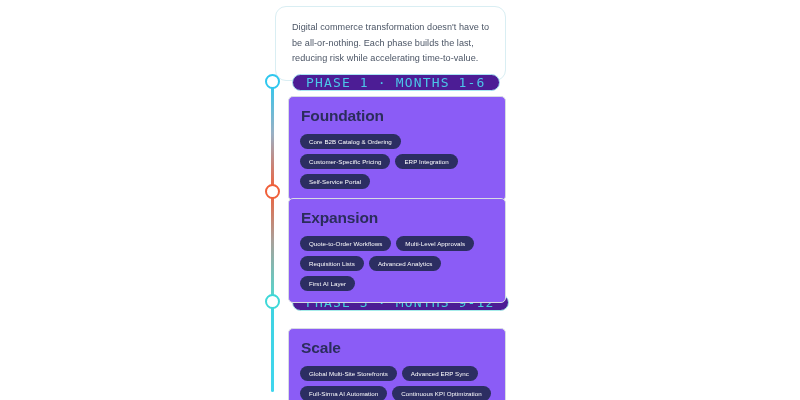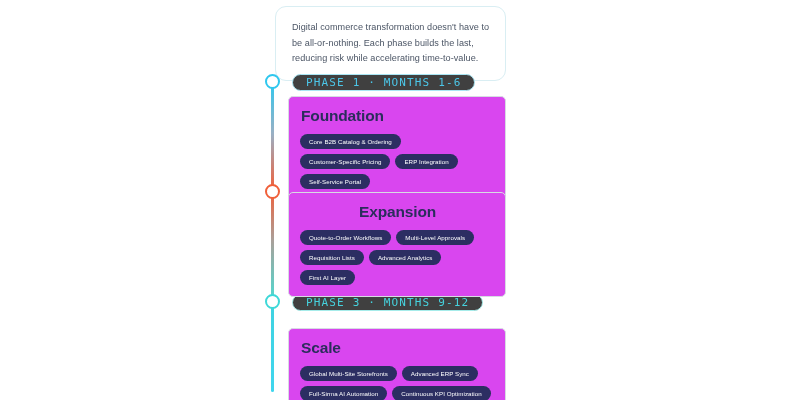--- a/index.html
+++ b/index.html
@@ -63,43 +63,43 @@
   
   .badge{
     position:absolute;
     left:30px;
     height:17px;
     box-sizing:border-box;
     display:inline-flex;
     align-items:center;
     padding:0 13px;
     border-radius:10px;
-    background:#404040;
+    background:#4c1d95;
     font-family:"DejaVu Sans Mono","Liberation Mono",monospace;
-    font-size:11px;
+    font-size:13px;
     letter-spacing:1.15px;
     white-space:nowrap;
   }
   .badge-1{top:74px;border:1px solid #a9e6f4;color:#4cc6e8;}
   .badge-2{top:184px;border:1px solid #f6c8b6;color:#ee6a42;}
   .badge-3{top:294px;border:1px solid #a6ecea;color:#46d2dd;}
 
   
   .card{
     position:absolute;
     left:26px;
     width:218px;
     box-sizing:border-box;
-    background:#d946ef;
+    background:#8b5cf6;
     border:1px solid #d7dbe3;
     border-radius:5px;
     padding:10px 11px 11px 11px;
   }
   .card-1{top:96px;}
-  .card-2{top:192px;text-align:center;}
+  .card-2{top:198px;}
   .card-3{top:328px;}
 
   .card-title{
     margin:0 0 9px 1px;
     font-size:15.5px;
     font-weight:bold;
     color:#2b2d5c;
     letter-spacing:-.15px;
     line-height:18px;
   }

